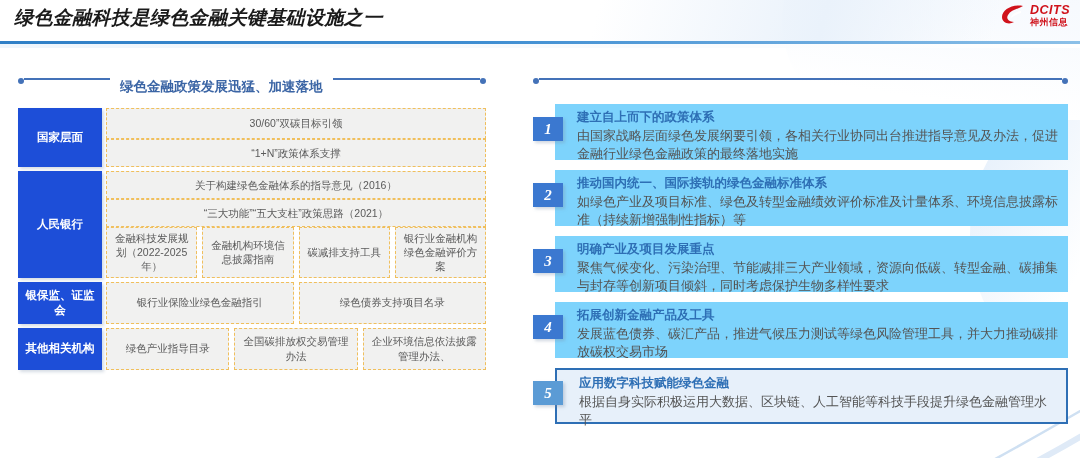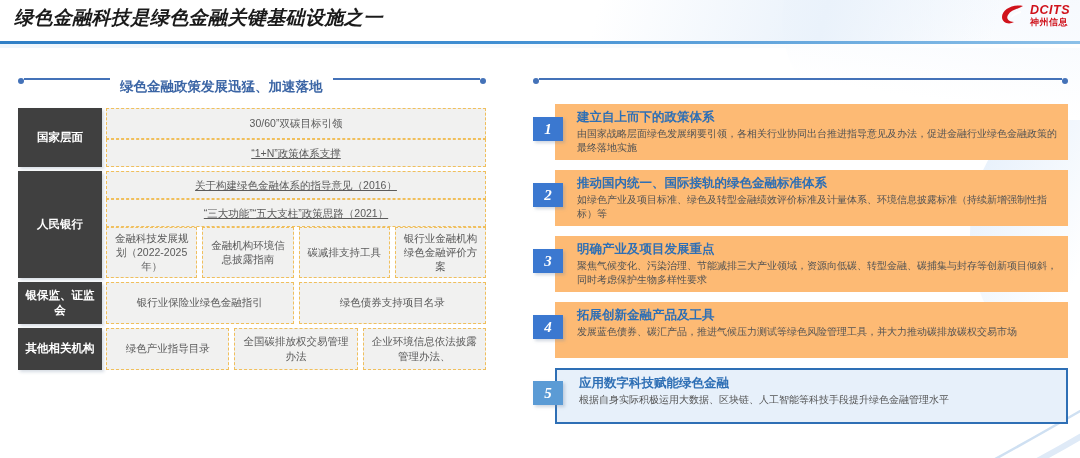--- a/index.html
+++ b/index.html
@@ -71,62 +71,62 @@
     white-space: nowrap; padding: 0 10px;
   }
   #secHeadLeft  { left: 18px;  top: 78px; width: 468px; }
   #secHeadRight { left: 533px; top: 78px; width: 535px; }
 
   
   .table { position: absolute; left: 18px; top: 108px; width: 468px; }
   .trow { display: flex; margin-bottom: 4px; }
   .trow:last-child { margin-bottom: 0; border-radius: 8px; }
   .cat {
-    width: 84px; flex: none; background: #404040; color: #ffffff;
+    width: 84px; flex: none; background: #1d4ed8; color: #ffffff;
     font-size: 11.5px; font-weight: bold; line-height: 1.25;
     display: flex; align-items: center; justify-content: center; text-align: center;
     padding: 2px 3px; margin-right: 4px;
     box-shadow: 2px 2px 3px rgba(120,140,165,.30);
   }
   .cells { flex: 1; display: flex; flex-direction: column; }
   .crow { display: flex; gap: 5px; }
   .cell {
     background: #f1f1f0; border: 1.2px dashed #f0bf5c;
     font-size: 10.5px; color: #5a5a5a; line-height: 1.35;
     display: flex; align-items: center; justify-content: center;
     text-align: center; padding: 3px 4px; flex: 1;
   }
   .h30 { min-height: 31px; }
-  .h28 { min-height: 28px; text-decoration: underline; }
+  .h28 { min-height: 28px; }
   .h44 { min-height: 48px; }
   .h40 { min-height: 42px; }
 
   
   .rlist { position: absolute; left: 533px; top: 104px; width: 535px; }
   .ritem { position: relative; margin-bottom: 10px; height: 56px; }
   .ritem:last-child { margin-bottom: 0; border-radius: 24px; }
   .rbody {
     position: absolute; left: 22px; top: 0; right: 0; height: 56px;
-    background: #fdba74; padding: 6px 10px 6px 22px;
+    background: #7dd3fc; padding: 6px 10px 6px 22px;
   }
   .ritem.highlight .rbody {
     background: #e7f0fa; border: 2px solid #2e6fb5; padding-left: 22px;
   }
   .badge {
     position: absolute; left: 0; top: 13px; width: 30px; height: 24px;
     background: #3b78d0; color: #ffffff;
     font-family: "Liberation Serif", "DejaVu Serif", serif;
     font-size: 15px; font-weight: bold; font-style: italic;
     display: flex; align-items: center; justify-content: center;
     box-shadow: 2px 2px 3px rgba(120,140,165,.35);
     z-index: 2;
   }
   .ritem.highlight .badge { background: #5b9bd5; }
   .rtitle { font-size: 12.5px; font-weight: bold; color: #2e6fb5; line-height: 1.25; margin-bottom: 1px; }
-  .rdesc  { font-size: 10px; color: #545454; line-height: 1.42; }
+  .rdesc  { font-size: 13px; color: #545454; line-height: 1.42; }
 </style>
 </head>
 <body>
 
 <div id="slide">
 
   <div class="deco deco-top-right"></div>
   <div class="deco deco-mid-right"></div>
   <div class="deco deco-br">
     <svg width="320" height="190" viewBox="0 0 320 190">

